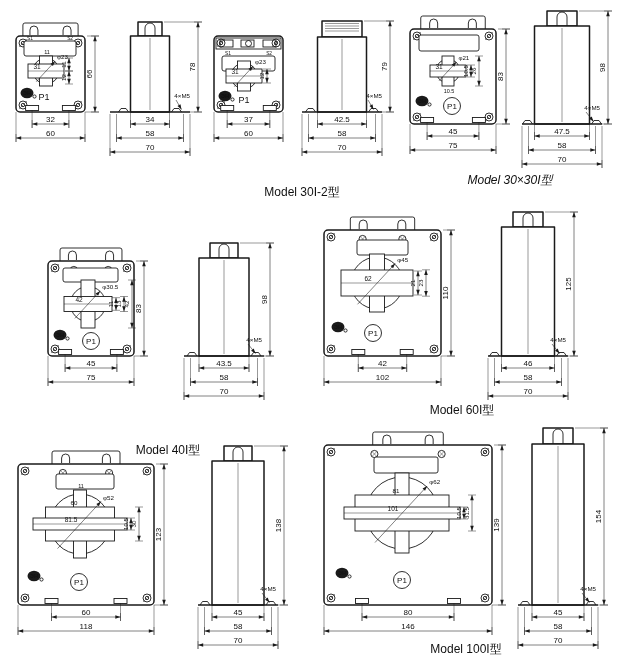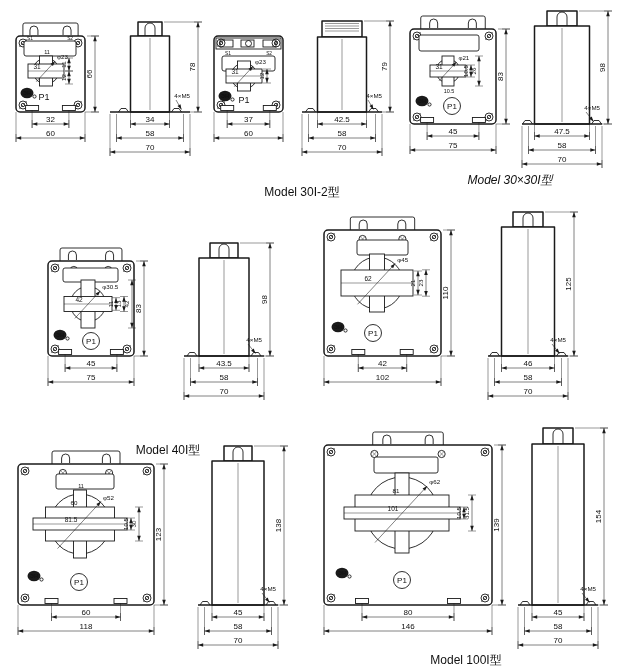--- a/index.html
+++ b/index.html
@@ -630,20 +630,21 @@
           <line x1="176" y1="152" x2="176" y2="194" class="ext"></line>
           <line x1="256" y1="152" x2="256" y2="194" class="ext"></line>
           <line x1="176" y1="186" x2="176" y2="194" class="ext"></line>
           <line x1="256" y1="186" x2="256" y2="194" class="ext"></line>
           <line x1="176" y1="190" x2="256" y2="190" class="dim"></line>
           <polygon points="176,190 181.2,188.2 181.2,191.8" class="arr"></polygon>
           <polygon points="256,190 250.8,188.2 250.8,191.8" class="arr"></polygon>
           <text x="216" y="187.5" font-size="8" text-anchor="middle">70</text>
         </g>
       </svg>
+    <div class="cap" style="top:196px;">Model 60I型</div>
   </div>
   <div class="cell" id="cell5" style="left:4px;top:420px;width:306px;height:249px;">
     <svg id="svg5" width="306" height="232">
         <g>
           <path d="M 48,44 L 48,33 Q 48,31 50,31 L 114,31 Q 116,31 116,33 L 116,44" class="thin"></path>
           <path d="M 57.6,43 L 57.6,38 A 4 4 0 0 1 65.6,38 L 65.6,43" class="nofill"></path>
           <path d="M 98.4,43 L 98.4,38 A 4 4 0 0 1 106.4,38 L 106.4,43" class="nofill"></path>
           <rect x="14" y="44" width="136" height="141" rx="4" class="body"></rect>
           <circle cx="21" cy="51" r="4" class="nofill"></circle>
           <circle cx="21" cy="51" r="1.7" class="nofill"></circle>
@@ -887,15 +888,15 @@
           <line x1="206" y1="187" x2="206" y2="229" class="ext"></line>
           <line x1="286" y1="187" x2="286" y2="229" class="ext"></line>
           <line x1="206" y1="221" x2="206" y2="229" class="ext"></line>
           <line x1="286" y1="221" x2="286" y2="229" class="ext"></line>
           <line x1="206" y1="225" x2="286" y2="225" class="dim"></line>
           <polygon points="206,225 211.2,223.2 211.2,226.8" class="arr"></polygon>
           <polygon points="286,225 280.8,223.2 280.8,226.8" class="arr"></polygon>
           <text x="246" y="222.5" font-size="8" text-anchor="middle">70</text>
         </g>
       </svg>
-    <div class="cap" style="top:232px;">Model 100I型</div>
+    <div class="cap" style="top:221px;">Model 100I型</div>
   </div>
 </div>
 
 </body></html>

